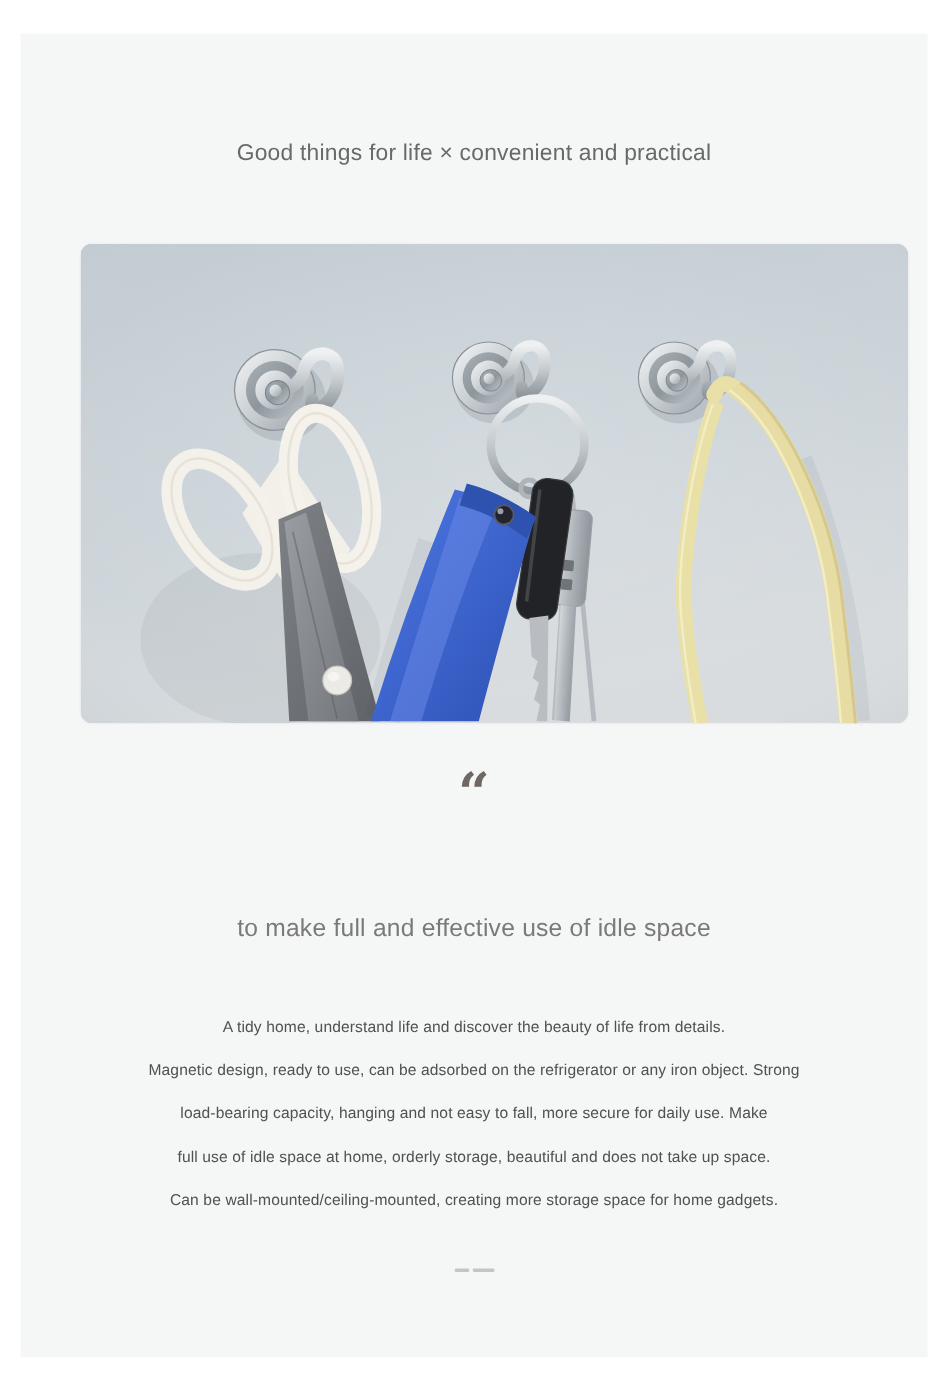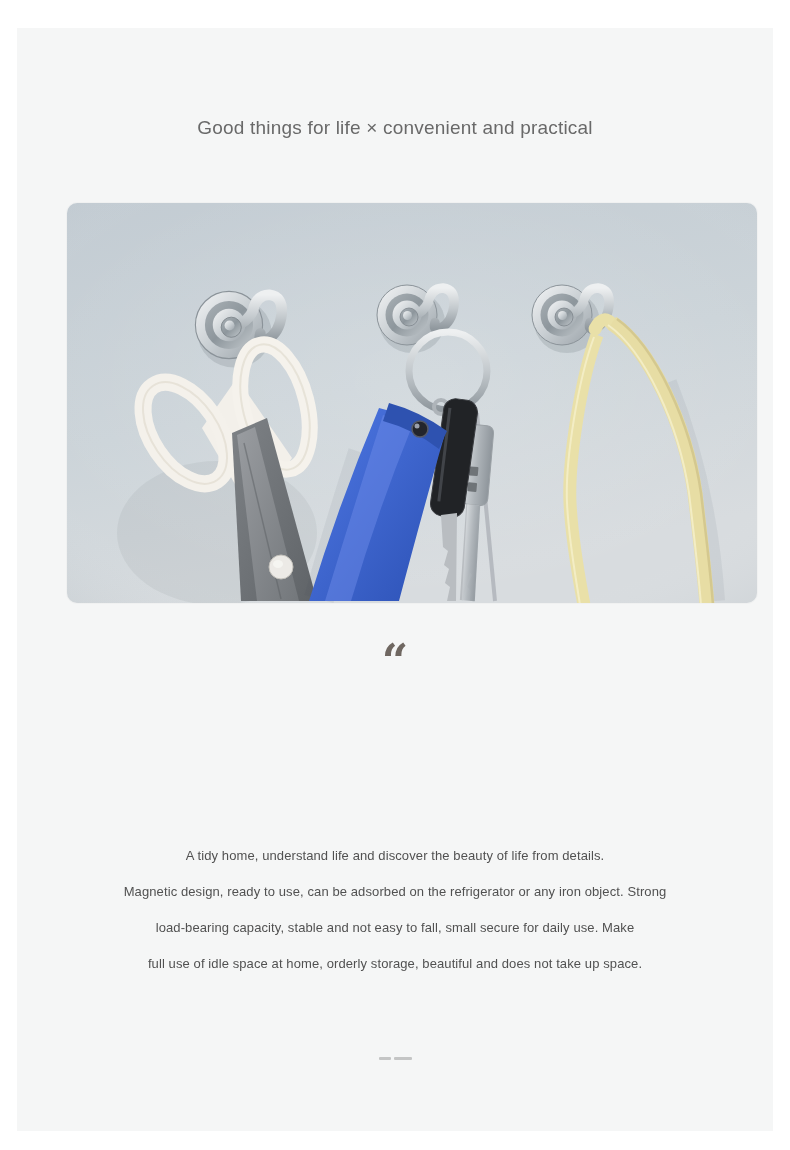--- a/index.html
+++ b/index.html
@@ -148,23 +148,25 @@
         <path d="M 527 134 C 511 177 498 258 500 300 C 502 340 509 375 513 402" stroke="#f4eec8" stroke-width="2" fill="none" opacity="0.9"></path>
         <path d="M 545 120 C 583 146 618 220 628 290 C 634 340 638 375 640 402" stroke="#e7dda4" stroke-width="15" fill="none"></path>
         <path d="M 550 116 C 588 143 624 220 634 290 C 640 340 644 375 646 402" stroke="#cfc389" stroke-width="2.5" fill="none" opacity="0.8"></path>
         <path d="M 541 122 C 578 148 612 222 622 290 C 628 340 632 375 634 402" stroke="#f4eec8" stroke-width="2" fill="none" opacity="0.9"></path>
       </g>
     </svg>
   </div>
 
   <div class="centered quote">“</div>
 
+  <div class="centered headline l2">to make full and effective use of idle space</div>
 
   <div class="centered bodyline bl1">Magnetic design, ready to use, can be adsorbed on the refrigerator or any iron object. Strong</div>
   <div class="centered bodyline bl0">A tidy home, understand life and discover the beauty of life from details.</div>
-  <div class="centered bodyline bl2">load-bearing capacity, stable and not easy to fall, small secure for daily use. Make</div>
+  <div class="centered bodyline bl2">load-bearing capacity, hanging and not easy to fall, more secure for daily use. Make</div>
   <div class="centered bodyline bl3">full use of idle space at home, orderly storage, beautiful and does not take up space.</div>
+  <div class="centered bodyline bl4">Can be wall-mounted/ceiling-mounted, creating more storage space for home gadgets.</div>
 
   <div class="watermark">
       <i class="a"></i>
       <i class="b"></i>
     </div>
 </div>
 
 </body></html>

